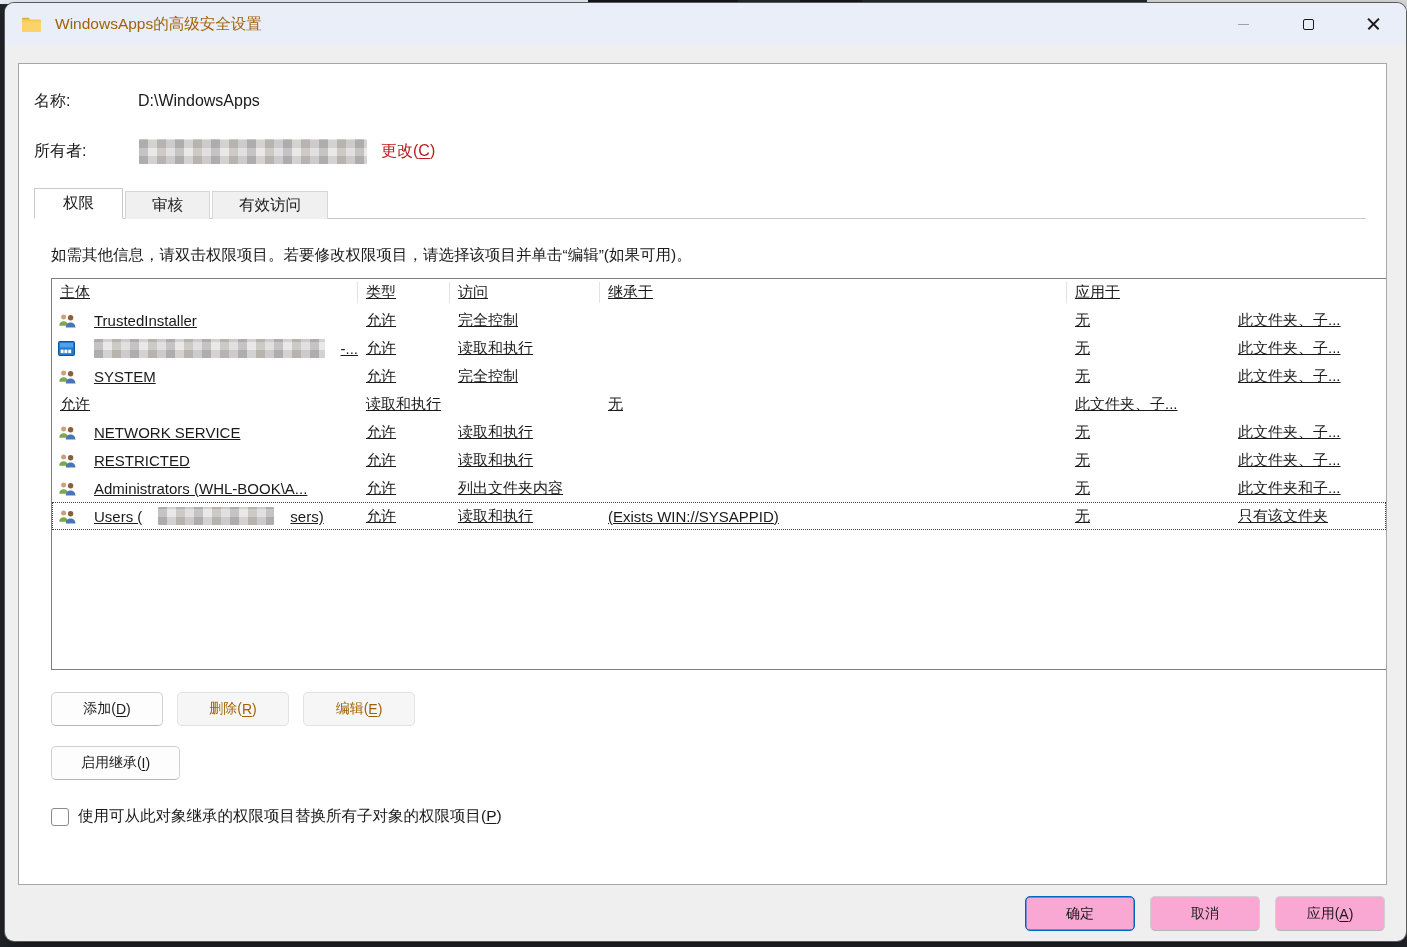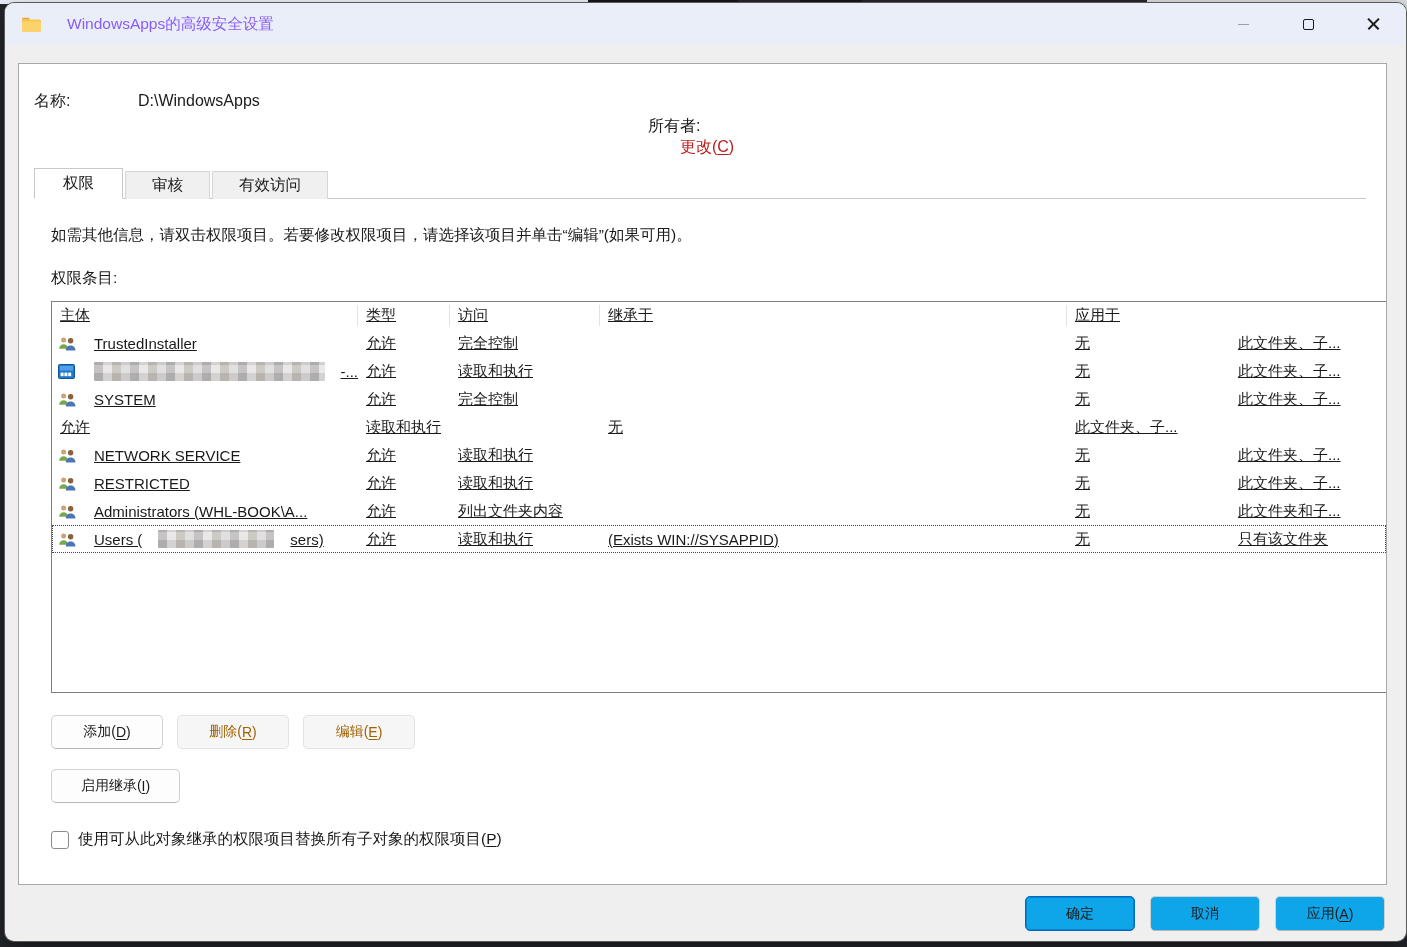--- a/index.html
+++ b/index.html
@@ -16,36 +16,36 @@
 
   .window {
     position:absolute; left:5px; top:3px; right:1px; bottom:6px;
     background:#efefef; border-radius:9px; overflow:hidden;
     box-shadow:0 0 0 1px #5a5a5a, 0 8px 20px rgba(0,0,0,.45);
     display:flex; flex-direction:column;
   }
 
   
   .titlebar { height:42px; background:#e9eef8; display:flex; align-items:center; flex:none; padding-left:16px; }
-  .titlebar .title { font-size:15.5px; margin-left:24px; color:#8b5cf6; }
+  .titlebar .title { font-size:15.5px; margin-left:12px; color:#a16207; }
   .win-controls { margin-left:auto; display:flex; height:100%; }
   .win-btn { width:65px; height:100%; display:flex; align-items:center; justify-content:center; cursor:default; }
   .glyph-min { width:11px; height:0; border-top:1.6px solid #9aa0a8; }
   .glyph-max { width:11px; height:11px; border:1.4px solid #1b1b1b; border-radius:2px; }
   .glyph-close { position:relative; width:13px; height:13px; }
   .glyph-close:before,.glyph-close:after { content:""; position:absolute; left:-1px; top:5.5px; width:15px; height:1.5px; background:#1b1b1b; }
   .glyph-close:before { transform:rotate(45deg); } .glyph-close:after { transform:rotate(-45deg); }
 
   
   .dlg-body { flex:1; padding:18px 19px 0 13px; }
   .panel { background:#fff; border:1px solid #a7a7a7; height:822px; padding:22px 20px 5px 15px; overflow:hidden; }
 
   .field-row { display:flex; align-items:center; font-size:16px; height:30px; }
   .field-row .flabel { width:104px; flex:none; }
-  .field-row + .field-row { margin-top:0;flex-direction:column; }
+  .field-row + .field-row { margin-top:20px; }
   .link { color:#b91c1c; margin-left:14px; cursor:pointer; font-size:16px; }
   .mnemonic { text-decoration:underline; text-underline-offset:2px; }
 
   
   .redact {
     display:inline-block; vertical-align:middle; border-radius:1px;
     background:
       repeating-linear-gradient(90deg, rgba(90,90,100,.22) 0 9px, rgba(255,255,255,.25) 9px 18px, rgba(140,130,120,.25) 18px 27px, rgba(220,220,225,.3) 27px 36px),
       repeating-linear-gradient(0deg, rgba(120,120,130,.18) 0 8px, rgba(245,245,245,.4) 8px 16px),
       #d7d4d0;
@@ -85,21 +85,21 @@
   .action-row { margin:22px 0 0 15px; display:flex; gap:14px; }
   .action-row .btn { width:112px; height:34px; }
   .inherit-row { margin:20px 0 0 15px; }
   .inherit-row .btn { width:129px; height:34px; }
 
   .check-row { margin:26px 0 0 15px; display:flex; align-items:center; font-size:15.5px; }
   .checkbox { width:18px; height:18px; border:1px solid #8b8b8b; border-radius:3px; background:#fff; margin-right:9px; flex:none; }
 
   
   .footer { height:57px; flex:none; display:flex; align-items:center; justify-content:flex-end; gap:15px; padding-right:21px; }
-  .footer .btn { width:110px; height:35px; background:#0ea5e9; }
+  .footer .btn { width:110px; height:35px; background:#f9a8d4; }
   .footer .btn.default { border:1px solid #0067c0; box-shadow:inset 0 0 0 .5px #0067c0; }
 </style>
 </head>
 <body>
 
 <div class="bg-strip-left"></div>
 <div class="bg-strip-right"></div>
 <div class="bg-mark m1"></div>
 <div class="bg-mark m2"></div>
 <div class="bg-mark m3"></div>
@@ -144,21 +144,20 @@
 
       <div class="tabstrip">
         <div class="baseline"></div>
         <div class="tab active">权限</div>
         <div class="tab">审核</div>
         <div class="tab">有效访问</div>
       </div>
 
       <div class="tabpage">
         <div class="instruction">如需其他信息，请双击权限项目。若要修改权限项目，请选择该项目并单击“编辑”(如果可用)。</div>
-        <div class="entries-label">权限条目:</div>
 
         <div class="acl-table">
           <div class="thead" id="acl-head">
               <div class="hcell">主体</div>
               <div class="hcell">类型</div>
               <div class="hcell">访问</div>
               <div class="hcell">继承于</div>
               <div class="hcell">应用于</div>
             </div>
           <div id="acl-body">

